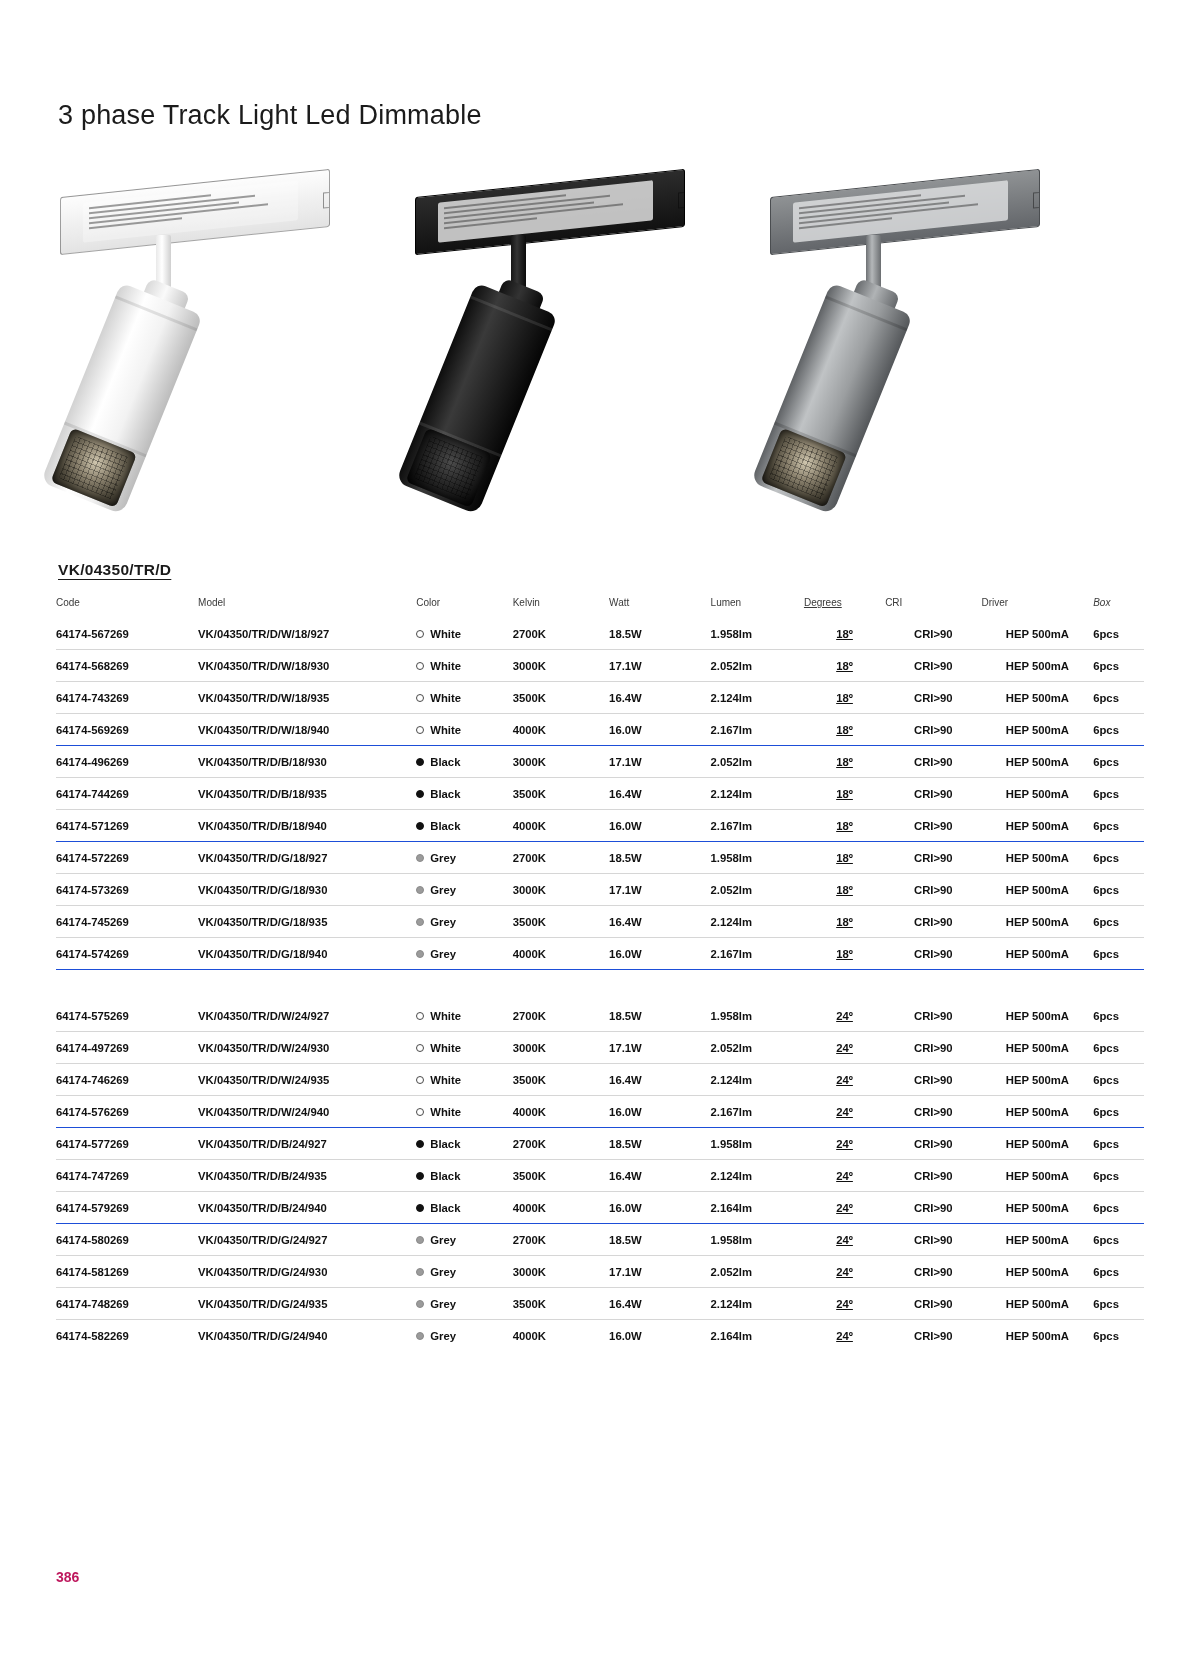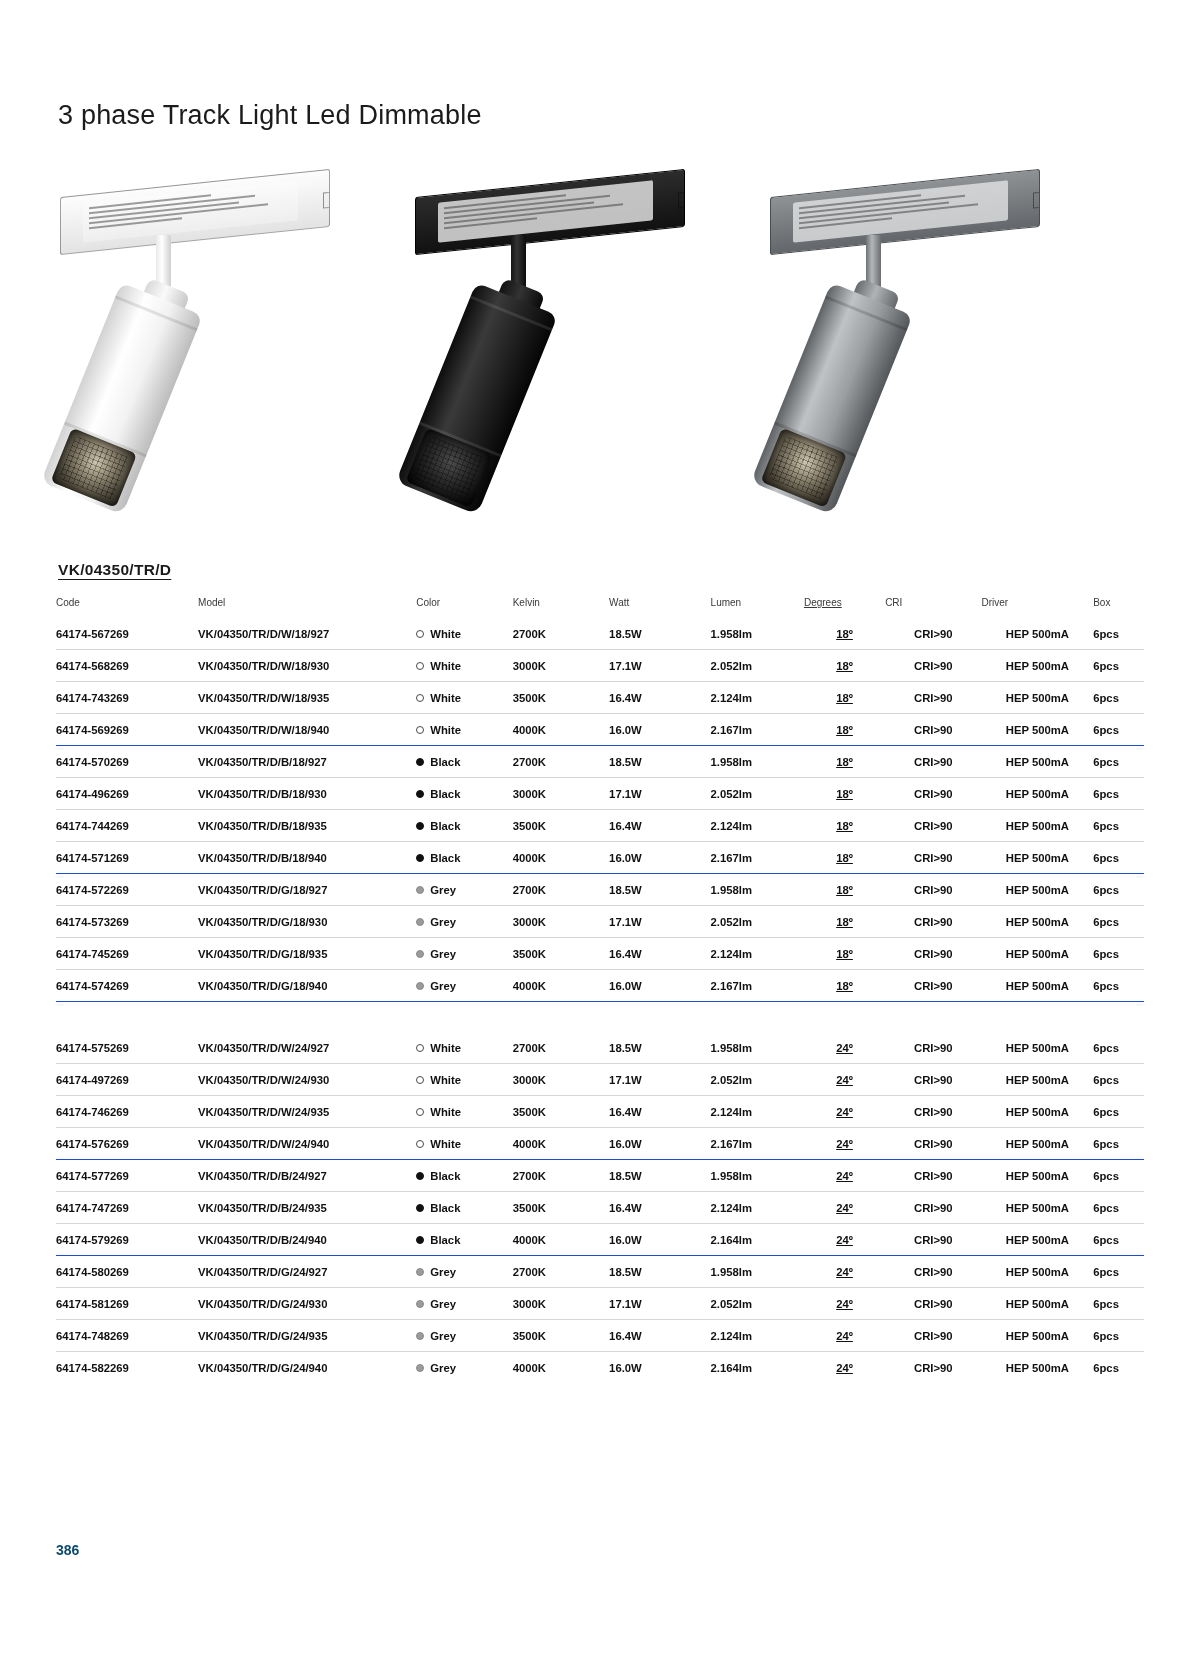--- a/index.html
+++ b/index.html
@@ -225,44 +225,44 @@
   .c-model   { width: 215px; margin-top: 15px; }
   .c-color   { width: 95px; }
   .c-kelvin  { width: 95px; }
   .c-watt    { width: 100px; }
   .c-lumen   { width: 92px; }
   .c-degrees { width: 80px; text-align: center; text-decoration: underline; }
   .c-cri     { width: 95px; text-align: center; }
   .c-driver  { width: 110px; text-align: center; margin-left: 48px; }
   .c-box     { width: 50px; text-align: left; }
   th.c-degrees, th.c-cri, th.c-driver, th.c-box { text-align: center; }
-  th.c-box { text-align: right; }
+  th.c-box { text-align: right; font-style: italic; }
 
   .swatch {
     display: inline-block;
     width: 8px;
     height: 8px;
     border-radius: 50%;
     margin-right: 6px;
     vertical-align: middle;
     border: 1px solid #4a4a4a;
     box-sizing: border-box;
   }
   .swatch.white { background: #ffffff; }
   .swatch.black { background: #111111; border-color: #111111; }
   .swatch.grey  { background: #9b9b9b; border-color: #8a8a8a; }
   .color-cell span.txt { vertical-align: middle; }
 
   .page-number {
     position: absolute;
     left: 56px;
-    bottom: 99px;
+    bottom: 72px;
     font-size: 14px;
     font-weight: 700;
-    color: #0c4a6e;
+    color: #be185d;
   }
 </style>
 </head>
 <body>
 
 <div class="page">
 
   <h1 class="page-title">3 phase Track Light Led Dimmable</h1>
 
   <div class="product-strip">
@@ -395,32 +395,20 @@
           <td class="c-color color-cell"><span class="swatch white"></span><span class="txt">White</span></td>
           <td class="c-kelvin">4000K</td>
           <td class="c-watt">16.0W</td>
           <td class="c-lumen">2.167lm</td>
           <td class="c-degrees">18º</td>
           <td class="c-cri">CRI&gt;90</td>
           <td class="c-driver">HEP 500mA</td>
           <td class="c-box">6pcs</td>
         </tr>
         <tr class="rowline">
-          <td class="c-code">64174-570269</td>
-          <td class="c-model">VK/04350/TR/D/B/18/927</td>
-          <td class="c-color color-cell"><span class="swatch black"></span><span class="txt">Black</span></td>
-          <td class="c-kelvin">2700K</td>
-          <td class="c-watt">18.5W</td>
-          <td class="c-lumen">1.958lm</td>
-          <td class="c-degrees">18º</td>
-          <td class="c-cri">CRI&gt;90</td>
-          <td class="c-driver">HEP 500mA</td>
-          <td class="c-box">6pcs</td>
-        </tr>
-        <tr class="rowline">
           <td class="c-code">64174-496269</td>
           <td class="c-model">VK/04350/TR/D/B/18/930</td>
           <td class="c-color color-cell"><span class="swatch black"></span><span class="txt">Black</span></td>
           <td class="c-kelvin">3000K</td>
           <td class="c-watt">17.1W</td>
           <td class="c-lumen">2.052lm</td>
           <td class="c-degrees">18º</td>
           <td class="c-cri">CRI&gt;90</td>
           <td class="c-driver">HEP 500mA</td>
           <td class="c-box">6pcs</td>

